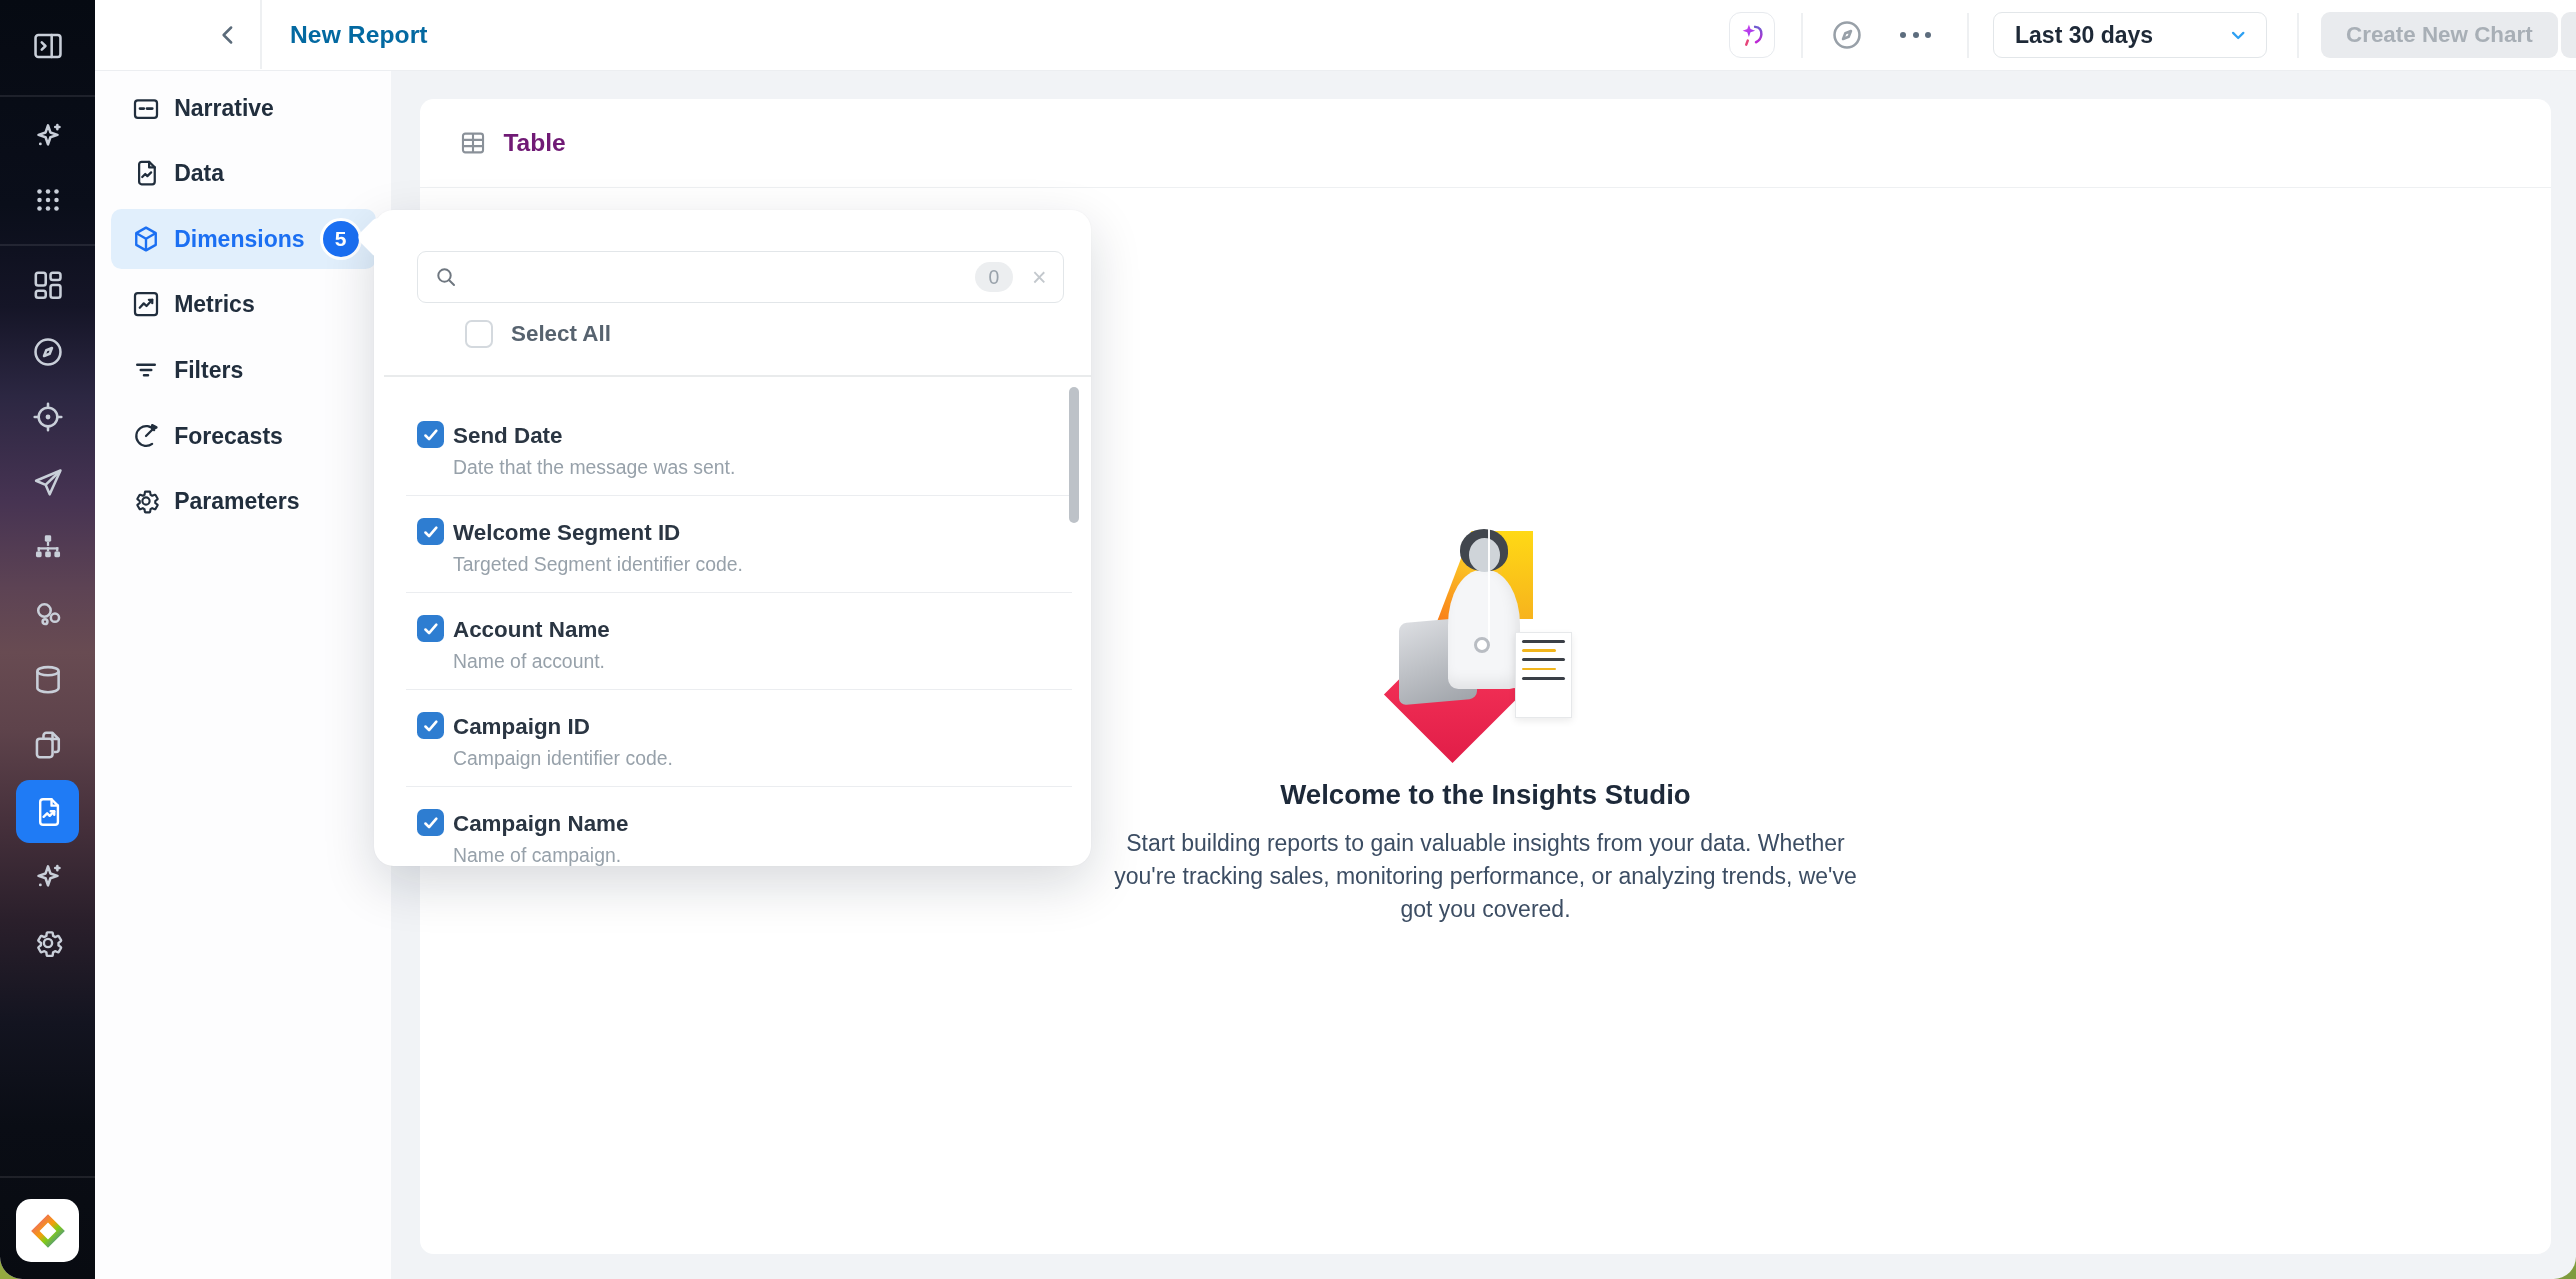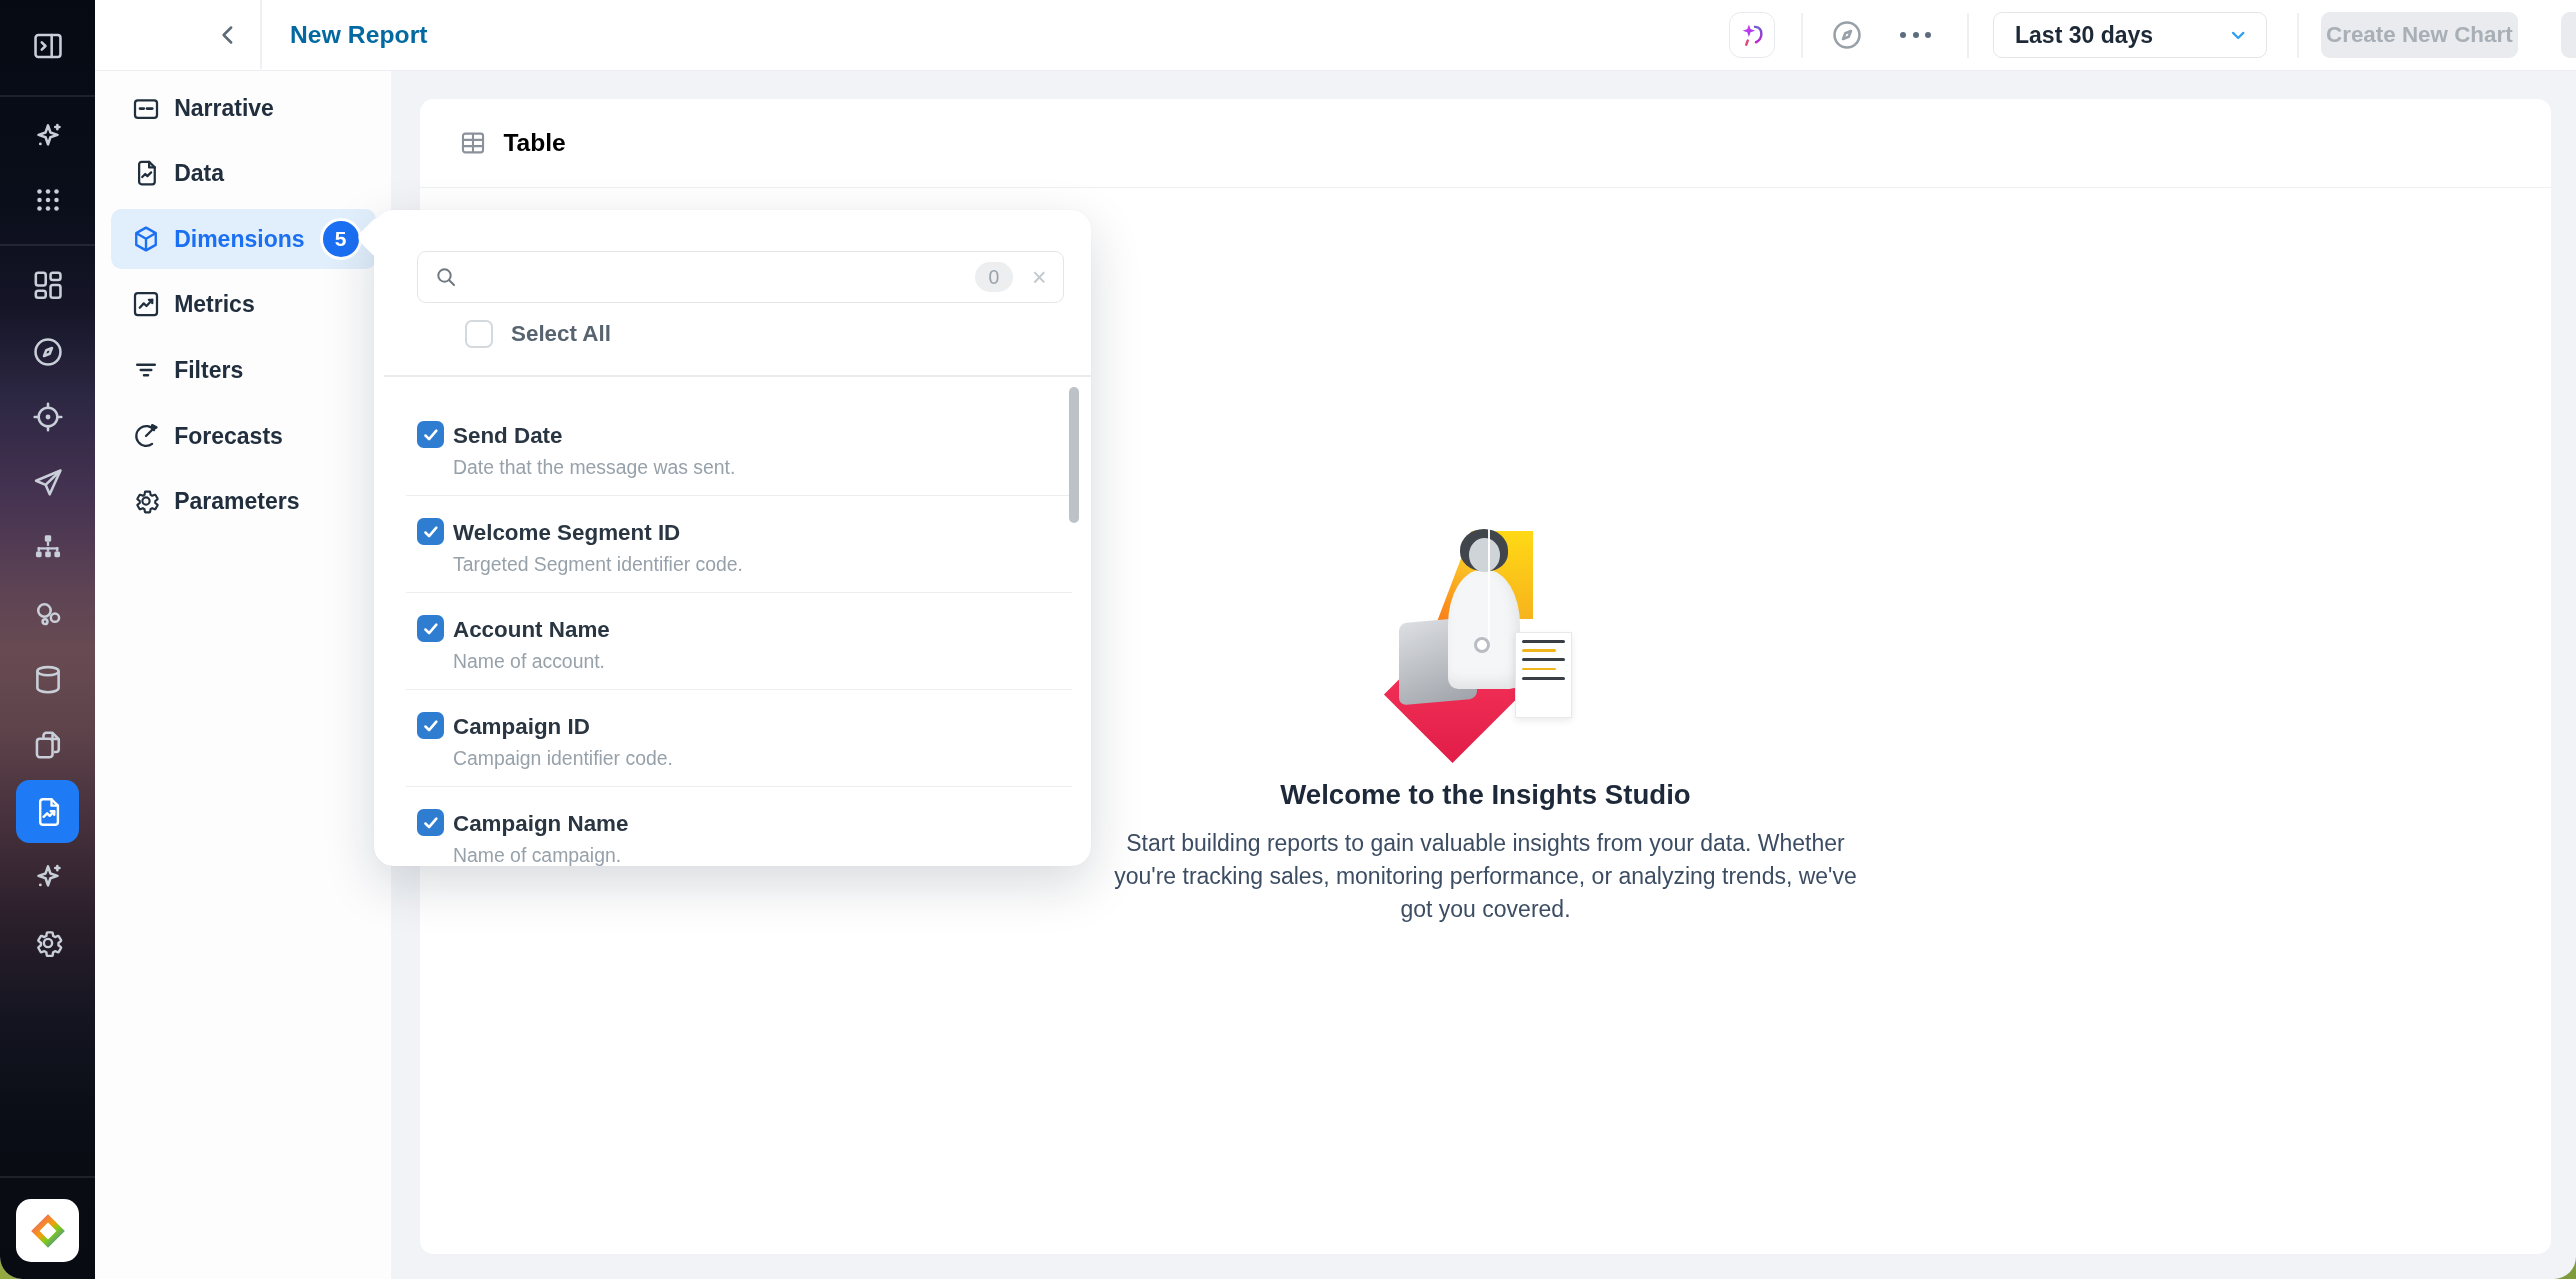--- a/index.html
+++ b/index.html
@@ -47,21 +47,21 @@
     color:#98a0a8; cursor:pointer; }
   .dots { display:flex; gap:6.7px; }
   .dots i { width:6px; height:6px; border-radius:50%; background:#5d6d7e; }
   .select { position:absolute; left:1898px; top:12px; width:274px; height:46px;
     background:#fff; border:1.5px solid #e2e6e9; border-radius:9px;
     display:flex; align-items:center; padding:0 16.4px 0 21px;
     font-size:23px; font-weight:700; color:#1e2937; cursor:pointer; }
   .select svg { margin-left:auto; width:22.4px; height:22.4px; }
   .ghost-btn { position:absolute; top:12px; height:46px; border:none;
     background:#e9ebee; border-radius:9px; color:#a8afb6; font-size:22.4px;
-    font-weight:600; padding:0 5px; font-family:inherit; cursor:default; }
+    font-weight:600; padding:0 25px; font-family:inherit; cursor:default; }
 
   
   .subnav { position:absolute; left:95px; top:71px; width:296px; bottom:0;
     background:#fdfdfe; z-index:20; }
   .nav-item { position:absolute; left:16.4px; width:265px; height:60px;
     display:flex; align-items:center; padding-left:19.4px; border-radius:10.4px;
     background:none; border:none; cursor:pointer; color:#212e3d;
     font-family:inherit; }
   .nav-item svg { width:30px; height:30px; flex:none; }
   .nav-label { margin-left:13.4px; font-size:23px; font-weight:600; color:inherit; }
@@ -69,21 +69,21 @@
   .nav-badge { margin-left:15px; width:42px; height:42px; border-radius:50%;
     background:#1b6ff2; border:3px solid #ffffff; color:#fff; font-size:21px;
     font-weight:700; display:flex; align-items:center; justify-content:center; }
 
   
   .card { position:absolute; left:420px; top:99px; width:2131px; height:1155px;
     background:#ffffff; border-radius:13.4px; z-index:10; }
   .card-hd { height:89px; border-bottom:1.5px solid #eef0f2; display:flex;
     align-items:center; padding-left:39px; color:#8a9199; }
   .card-hd svg { width:28px; height:28px; }
-  .card-hd-label { margin-left:16.4px; font-size:24.6px; font-weight:700; color:#000000; }
+  .card-hd-label { margin-left:16.4px; font-size:24.6px; font-weight:700; color:#701a75; }
 
   .welcome { position:absolute; left:0; right:0; top:417px; display:flex;
     flex-direction:column; align-items:center; }
   .welcome-title { margin-top:39px; font-size:27.6px; font-weight:700; color:#1d2939; }
   .welcome-body { margin-top:16.4px; max-width:775px; text-align:center;
     font-size:23px; line-height:1.42; color:#3c4d63; }
 
   
   .ill { position:relative; width:173px; height:224px; }
   .ill-band { position:absolute; left:7.5px; top:15px; width:112px; height:171px;

